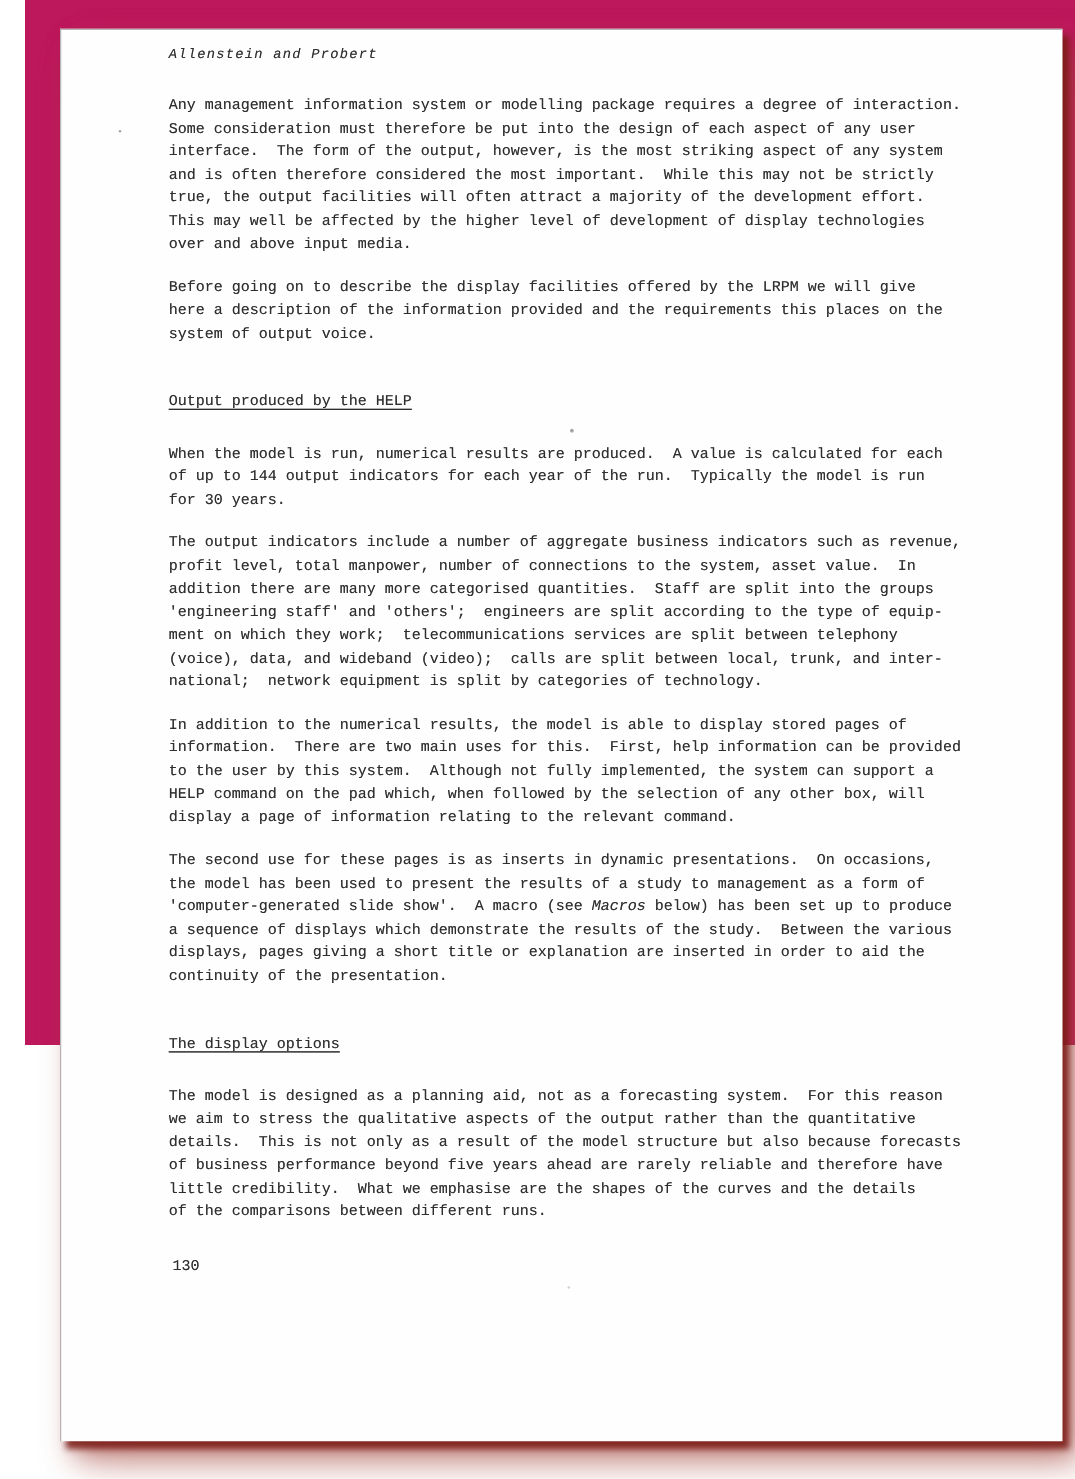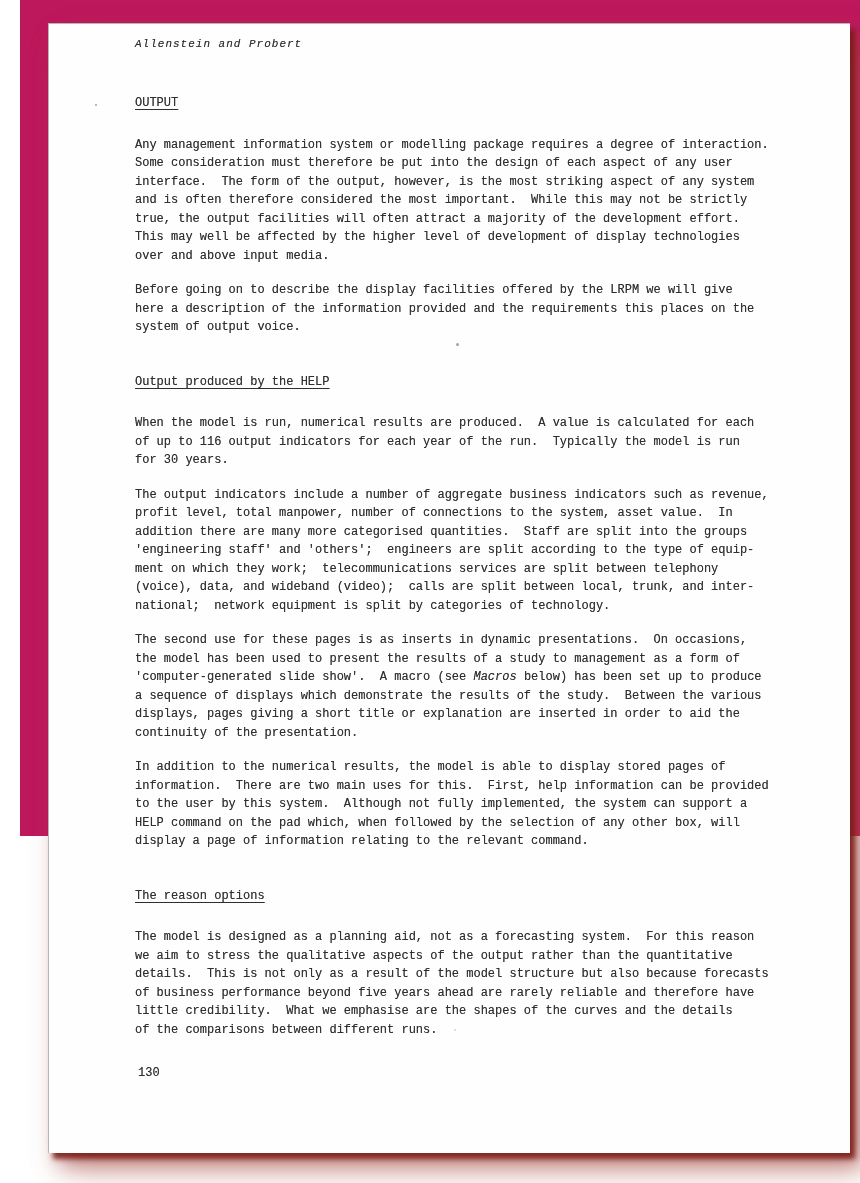--- a/index.html
+++ b/index.html
@@ -89,62 +89,61 @@
 </style>
 </head>
 <body>
 
 <div class="scan-canvas">
 
   <div class="paper-page">
 
     <div class="running-header">Allenstein and Probert</div>
 
-    <div class="doc-heading first">OUTPUT</div>
 
     <div class="doc-paragraph after-heading">Any management information system or modelling package requires a degree of interaction.
 Some consideration must therefore be put into the design of each aspect of any user
 interface.  The form of the output, however, is the most striking aspect of any system
 and is often therefore considered the most important.  While this may not be strictly
 true, the output facilities will often attract a majority of the development effort.
 This may well be affected by the higher level of development of display technologies
 over and above input media.</div>
 
     <div class="doc-paragraph follow">Before going on to describe the display facilities offered by the LRPM we will give
 here a description of the information provided and the requirements this places on the
 system of output voice.</div>
 
     <div class="doc-heading section">Output produced by the HELP</div>
 
     <div class="doc-paragraph after-heading">When the model is run, numerical results are produced.  A value is calculated for each
-of up to 116 output indicators for each year of the run.  Typically the model is run
+of up to 144 output indicators for each year of the run.  Typically the model is run
 for 30 years.</div>
 
     <div class="doc-paragraph follow">The output indicators include a number of aggregate business indicators such as revenue,
 profit level, total manpower, number of connections to the system, asset value.  In
 addition there are many more categorised quantities.  Staff are split into the groups
 'engineering staff' and 'others';  engineers are split according to the type of equip-
 ment on which they work;  telecommunications services are split between telephony
 (voice), data, and wideband (video);  calls are split between local, trunk, and inter-
 national;  network equipment is split by categories of technology.</div>
 
+    <div class="doc-paragraph follow">In addition to the numerical results, the model is able to display stored pages of
+information.  There are two main uses for this.  First, help information can be provided
+to the user by this system.  Although not fully implemented, the system can support a
+HELP command on the pad which, when followed by the selection of any other box, will
+display a page of information relating to the relevant command.</div>
+
     <div class="doc-paragraph follow"><span>The second use for these pages is as inserts in dynamic presentations.  On occasions,
 the model has been used to present the results of a study to management as a form of
 'computer-generated slide show'.  A macro (see </span><i>Macros</i><span> below) has been set up to produce
 a sequence of displays which demonstrate the results of the study.  Between the various
 displays, pages giving a short title or explanation are inserted in order to aid the
 continuity of the presentation.</span></div>
 
-    <div class="doc-paragraph follow">In addition to the numerical results, the model is able to display stored pages of
-information.  There are two main uses for this.  First, help information can be provided
-to the user by this system.  Although not fully implemented, the system can support a
-HELP command on the pad which, when followed by the selection of any other box, will
-display a page of information relating to the relevant command.</div>
-
-    <div class="doc-heading section">The reason options</div>
+    <div class="doc-heading section">The display options</div>
 
     <div class="doc-paragraph after-heading">The model is designed as a planning aid, not as a forecasting system.  For this reason
 we aim to stress the qualitative aspects of the output rather than the quantitative
 details.  This is not only as a result of the model structure but also because forecasts
 of business performance beyond five years ahead are rarely reliable and therefore have
 little credibility.  What we emphasise are the shapes of the curves and the details
 of the comparisons between different runs.</div>
 
 
     <div class="page-number">130</div>

